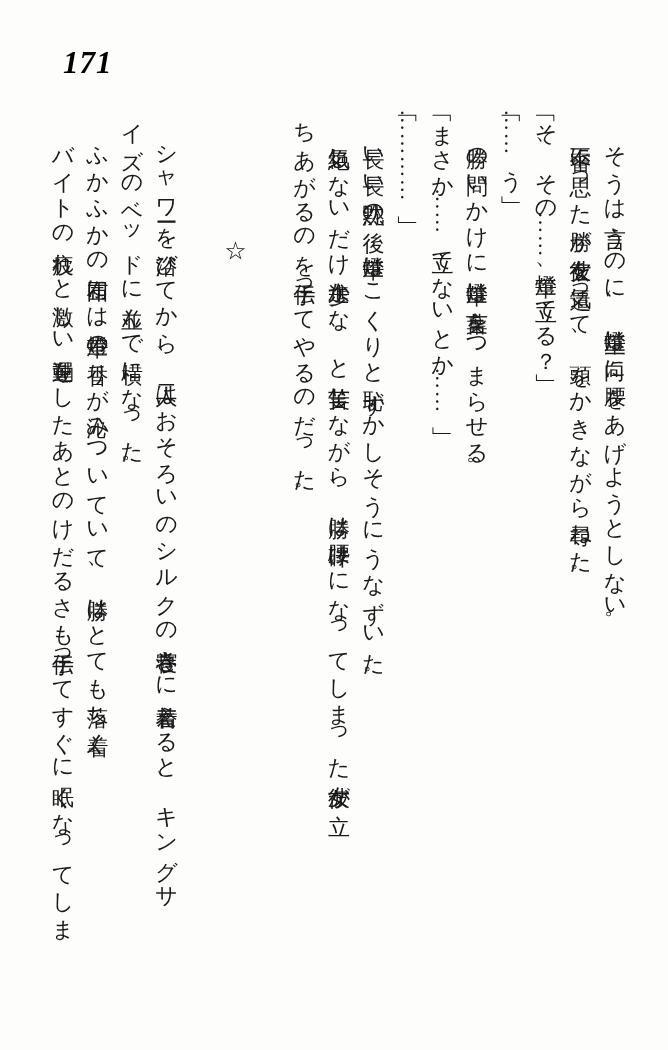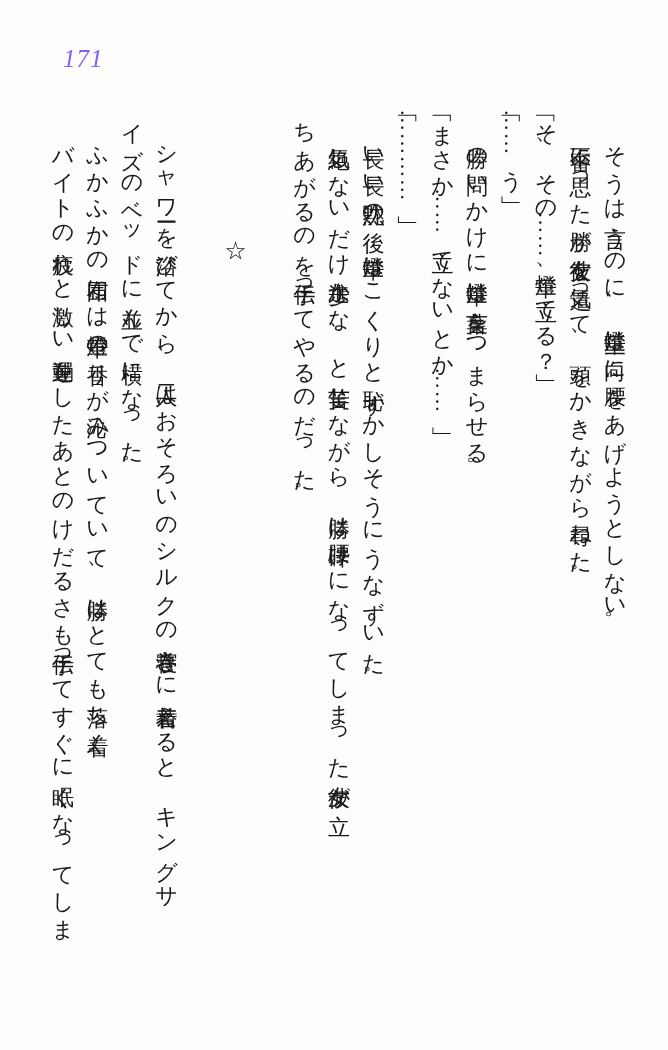--- a/index.html
+++ b/index.html
@@ -20,24 +20,25 @@
     width: 668px;
     height: 1050px;
     background: #fdfdfc;
     color: #1a1a1a;
   }
   .page-number {
     position: absolute;
     left: 63px;
     top: 45px;
     font-style: italic;
-    font-size: 25px;
+    font-size: 31px;
     letter-spacing: 1px;
-    color: #8b5cf6;
+    color: #000000;
     font-family: "Liberation Serif", "DejaVu Serif", serif;
+    font-weight: bold;
   }
   .text-block {
     position: absolute;
     top: 108px;
     right: 36px;
     height: 886px;
     writing-mode: vertical-rl;
     text-orientation: mixed;
     font-size: 22px;
     line-height: 34.5px;

